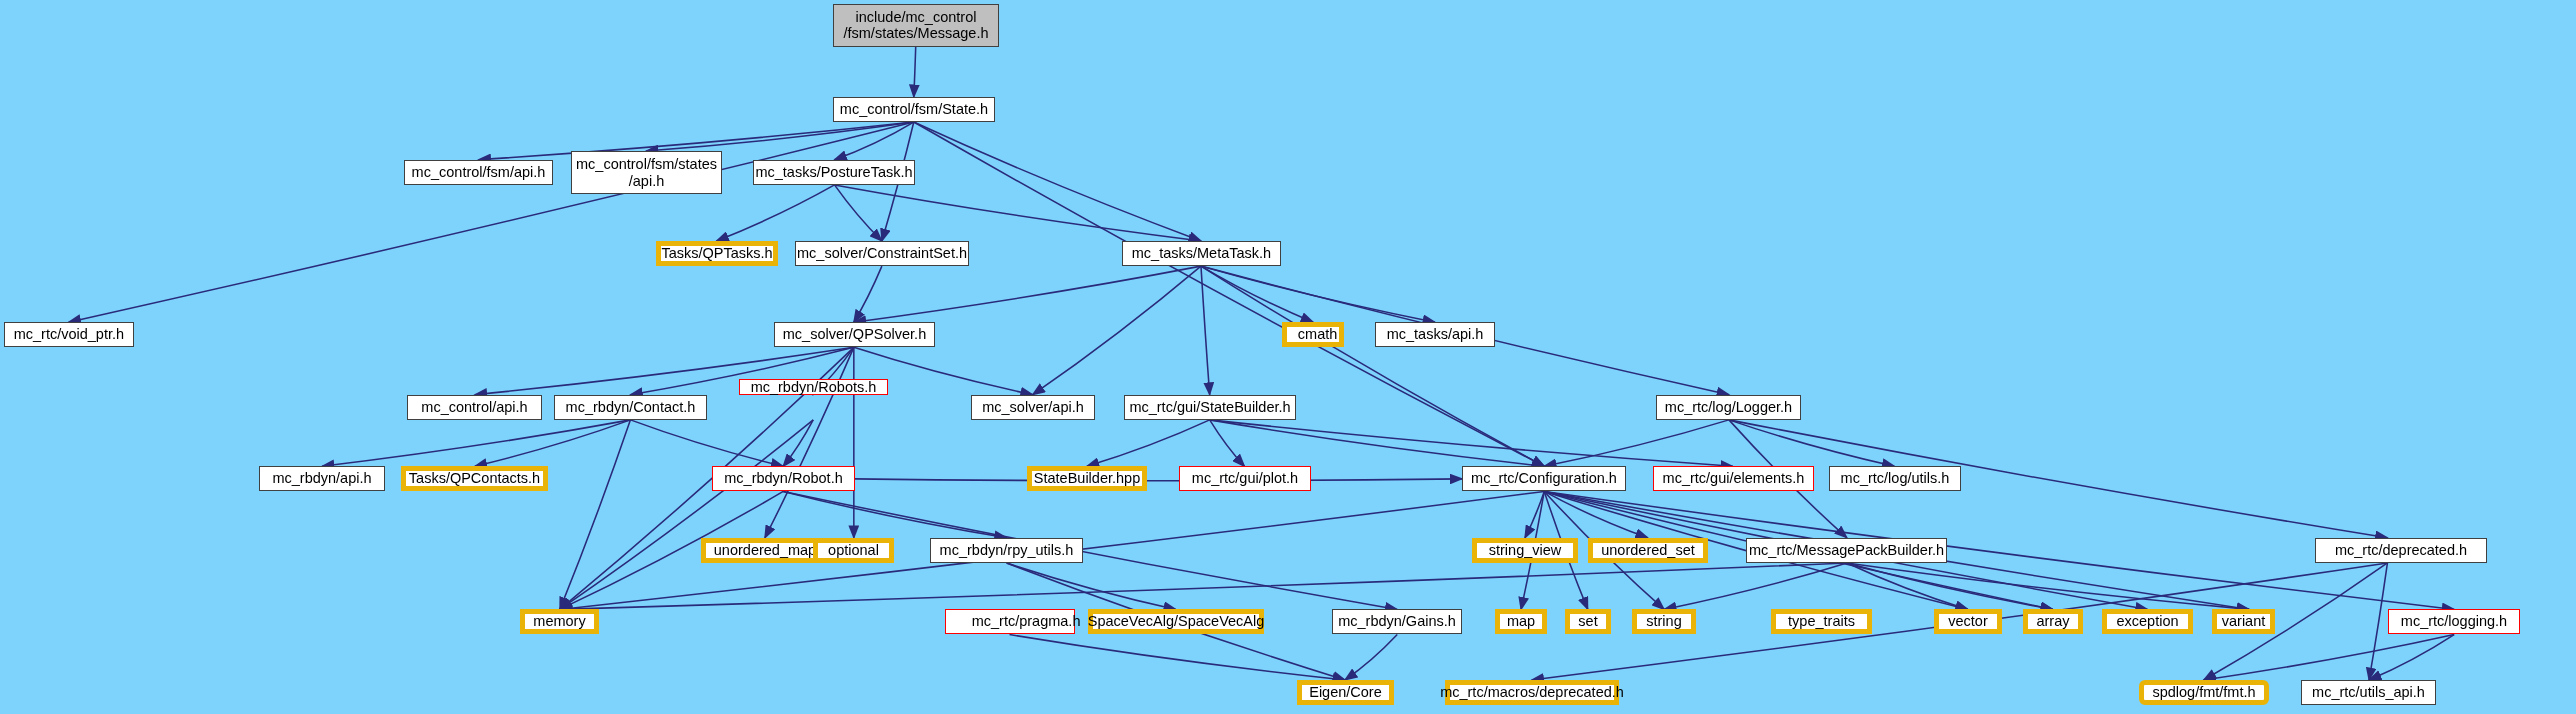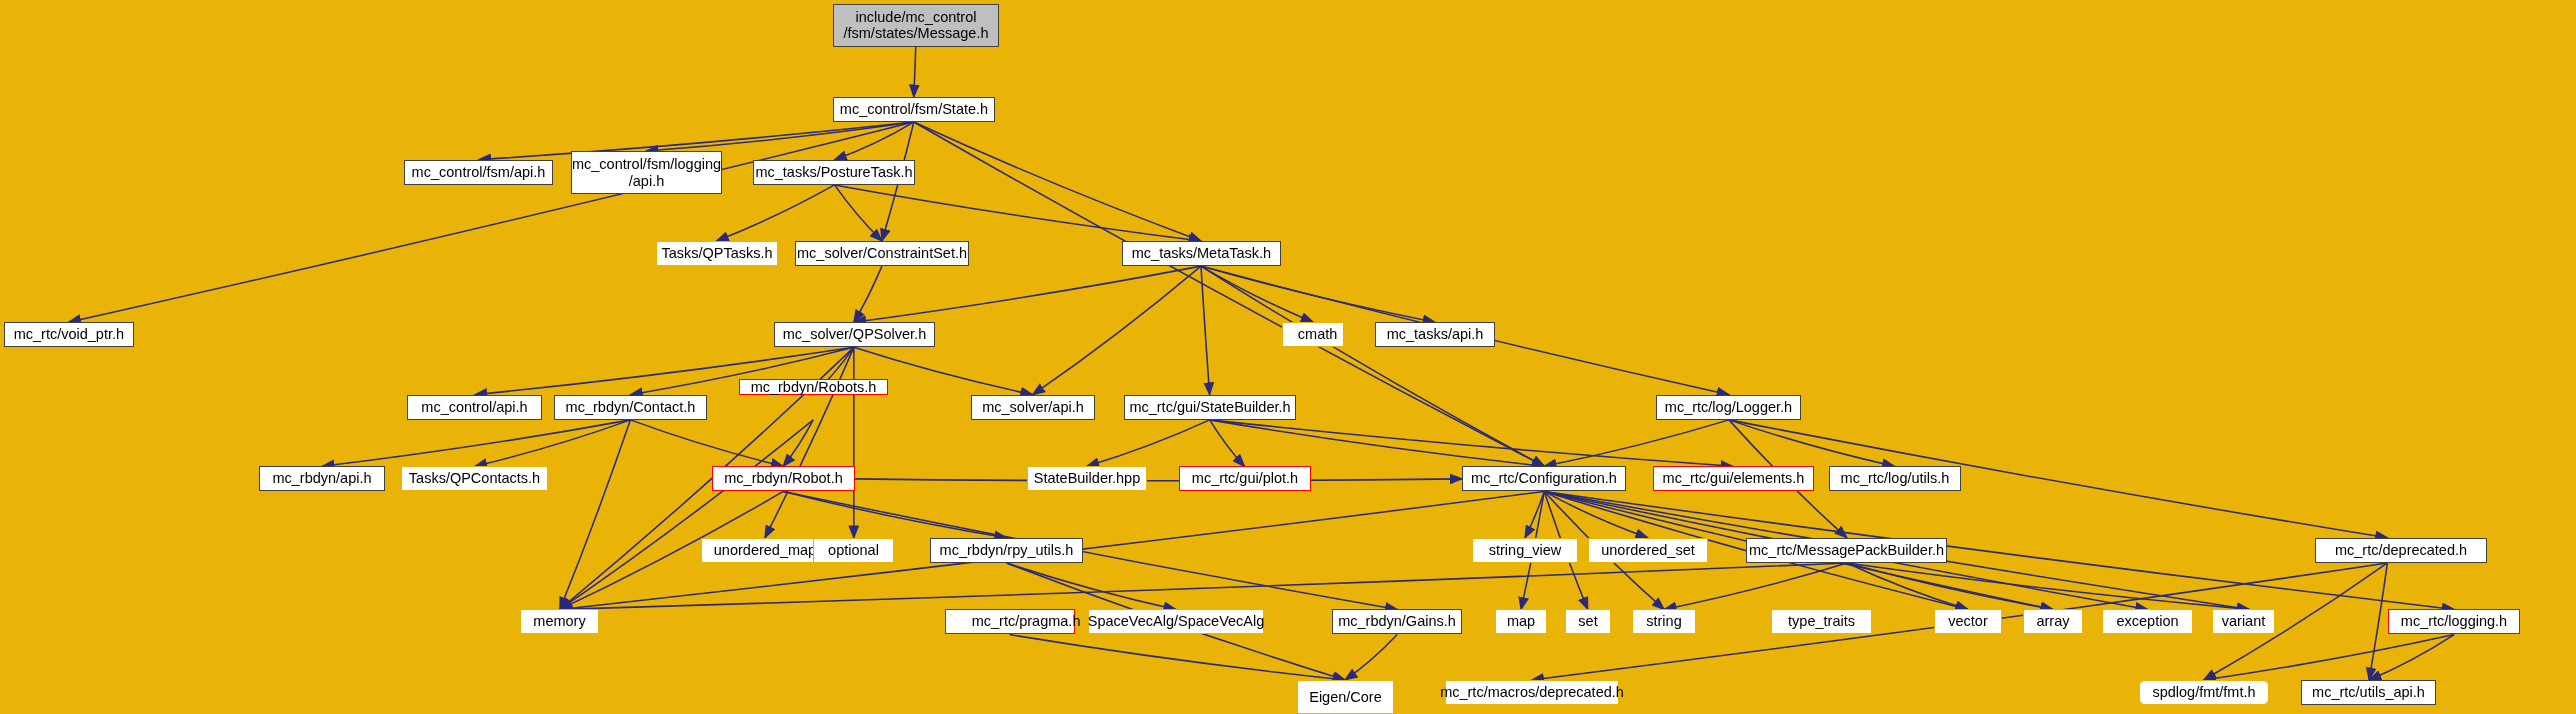--- a/index.html
+++ b/index.html
@@ -4,21 +4,21 @@
 <style>
   html, body {
     margin: 0;
     padding: 0;
     background: #ffffff;
   }
   #canvas {
     position: relative;
     width: 2576px;
     height: 715px;
-    background: #eab308;
+    background: #7dd3fc;
     font-family: "Liberation Sans", sans-serif;
     overflow: hidden;
   }
   #edges {
     position: absolute;
     left: 0;
     top: 0;
     width: 2576px;
     height: 715px;
     pointer-events: none;
@@ -35,21 +35,21 @@
     color: #000000;
     background: #ffffff;
     border: 1px solid #c0c0c0;
     white-space: pre;
     padding: 0 3.9px;
     z-index: 5;
   }
   .node.solid   { border: 1.5px solid #404040; }
   .node.red     { border: 1.5px solid #ff0000; }
   .node.root    { border: 1.5px solid #404040; background: #bfbfbf; }
-  .node.light   { border: 1px solid #eab308; text-align: center; }
+  .node.light   { border: 5px solid #eab308; text-align: center; }
 </style>
 </head>
 <body>
 
 <div id="canvas">
   <svg id="edges" viewBox="0 0 2664 739" xmlns="http://www.w3.org/2000/svg">
     <defs>
       <marker id="arrow" markerWidth="9" markerHeight="7" refX="8" refY="3.5" orient="auto">
         <polygon points="0 0, 9 3.5, 0 7" fill="#2a2a7a"></polygon>
       </marker>
@@ -124,21 +124,21 @@
         <path d="M 2469 582 Q 2459.88 646.5 2450 703"></path>
         <path d="M 2538 656 Q 2413.68 683.5 2279 703"></path>
         <path d="M 2538 656 Q 2495.76 683.5 2450 703"></path>
       </g>
   </svg>
   <div id="node-layer">
       <div class="node root" style="left: 833px; top: 3.9px; width: 166px; height: 43px;">include/mc_control
 /fsm/states/Message.h</div>
       <div class="node solid" style="left: 833px; top: 97px; width: 162px; height: 25px;">mc_control/fsm/State.h</div>
       <div class="node solid" style="left: 404px; top: 160px; width: 149px; height: 25px;">mc_control/fsm/api.h</div>
-      <div class="node solid" style="left: 571px; top: 151px; width: 151px; height: 43px;">mc_control/fsm/logging
+      <div class="node solid" style="left: 571px; top: 151px; width: 151px; height: 43px;">mc_control/fsm/states
 /api.h</div>
       <div class="node solid" style="left: 753px; top: 160px; width: 162px; height: 25px;">mc_tasks/PostureTask.h</div>
       <div class="node light" style="left: 656px; top: 241px; width: 122px; height: 25px;">Tasks/QPTasks.h</div>
       <div class="node solid" style="left: 795px; top: 241px; width: 174px; height: 25px;">mc_solver/ConstraintSet.h</div>
       <div class="node solid" style="left: 1122px; top: 241px; width: 159px; height: 25px;">mc_tasks/MetaTask.h</div>
       <div class="node solid" style="left: 3.9px; top: 322px; width: 130px; height: 25px;">mc_rtc/void_ptr.h</div>
       <div class="node solid" style="left: 774px; top: 322px; width: 161px; height: 25px;">mc_solver/QPSolver.h</div>
       <div class="node light" style="left: 1282px; top: 322px; width: 62px; height: 25px; padding-left: 13px;">cmath</div>
       <div class="node solid" style="left: 1375px; top: 322px; width: 120px; height: 25px;">mc_tasks/api.h</div>
       <div class="node solid" style="left: 407px; top: 395px; width: 135px; height: 25px;">mc_control/api.h</div>
@@ -168,19 +168,19 @@
       <div class="node solid" style="left: 1332px; top: 609px; width: 130px; height: 25px;">mc_rbdyn/Gains.h</div>
       <div class="node light" style="left: 1495px; top: 609px; width: 52px; height: 25px;">map</div>
       <div class="node light" style="left: 1565px; top: 609px; width: 46px; height: 25px;">set</div>
       <div class="node light" style="left: 1632px; top: 609px; width: 64px; height: 25px;">string</div>
       <div class="node light" style="left: 1771px; top: 609px; width: 101px; height: 25px;">type_traits</div>
       <div class="node light" style="left: 1934px; top: 609px; width: 68px; height: 25px;">vector</div>
       <div class="node light" style="left: 2023px; top: 609px; width: 60px; height: 25px;">array</div>
       <div class="node light" style="left: 2102px; top: 609px; width: 91px; height: 25px;">exception</div>
       <div class="node light" style="left: 2212px; top: 609px; width: 63px; height: 25px;">variant</div>
       <div class="node red" style="left: 2388px; top: 609px; width: 132px; height: 25px;">mc_rtc/logging.h</div>
-      <div class="node light" style="left: 1297px; top: 680px; width: 97px; height: 34px;">Eigen/Core</div>
+      <div class="node light" style="left: 1297px; top: 680px; width: 97px; height: 25px;">Eigen/Core</div>
       <div class="node light" style="left: 1445px; top: 680px; width: 174px; height: 25px;">mc_rtc/macros/deprecated.h</div>
       <div class="node light" style="left: 2139px; top: 680px; width: 130px; height: 25px; border-radius: 6px;">spdlog/fmt/fmt.h</div>
       <div class="node solid" style="left: 2301px; top: 680px; width: 135px; height: 25px;">mc_rtc/utils_api.h</div>
     </div>
 </div>
 
 
 </body></html>

